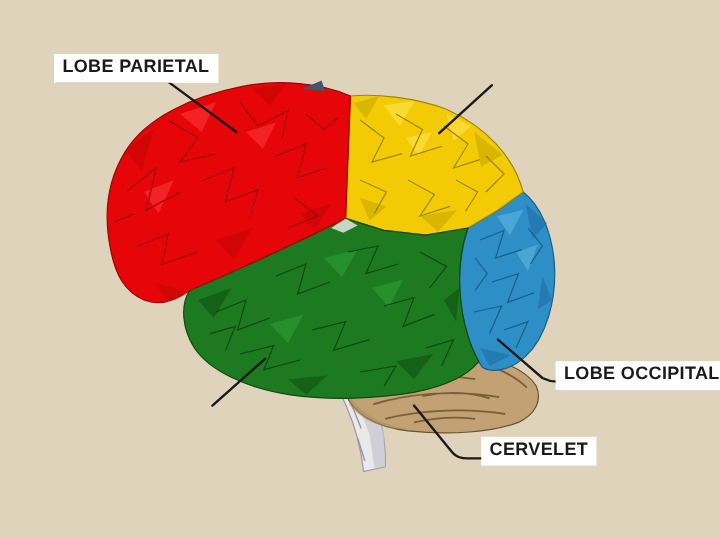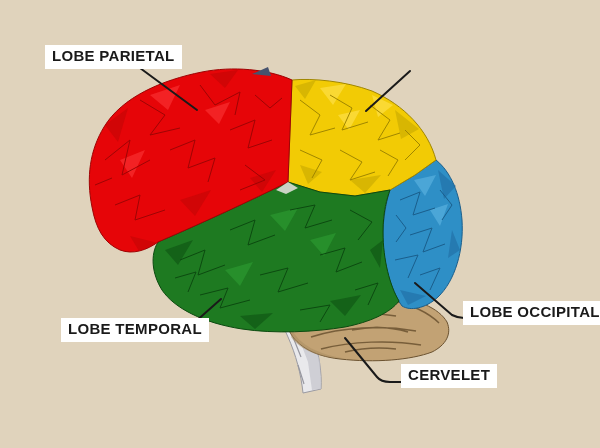--- a/index.html
+++ b/index.html
@@ -85,16 +85,15 @@
     <g fill="none" stroke="#1A1A1A" stroke-width="2" stroke-linejoin="round" stroke-linecap="round">
       <path d="M47,68 L140,68 L197,110"></path>
       <path d="M410,71 L366,111"></path>
       <path d="M177,338 L221,299"></path>
       <path d="M415,283 L452,315 Q458,318 464,318"></path>
       <path d="M345,338 L377,377 Q381,382 390,382 L402,382"></path>
     </g>
   </svg>
 
   <div class="label-box lbl-frontal">LOBE PARIETAL</div>
-  <div class="label-box lbl-temporal">LOBE TEMPORAL</div>
   <div class="label-box lbl-occipital">LOBE OCCIPITAL</div>
   <div class="label-box lbl-cervelet">CERVELET</div>
 </div>
 
 </body></html>

